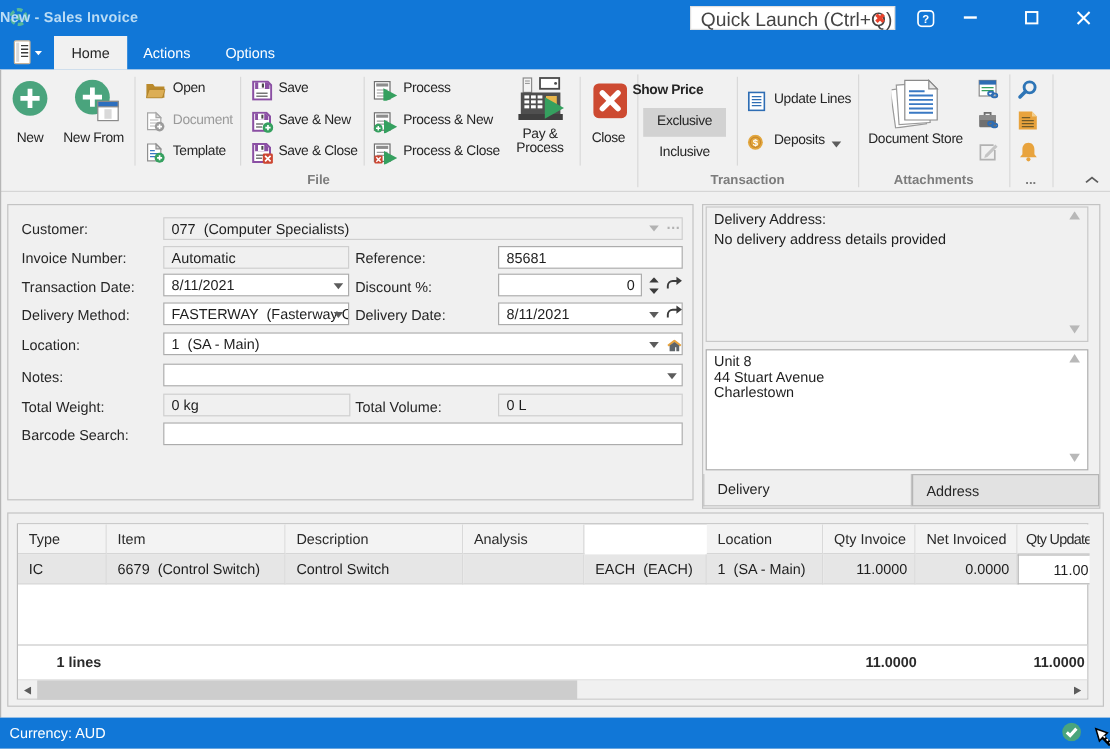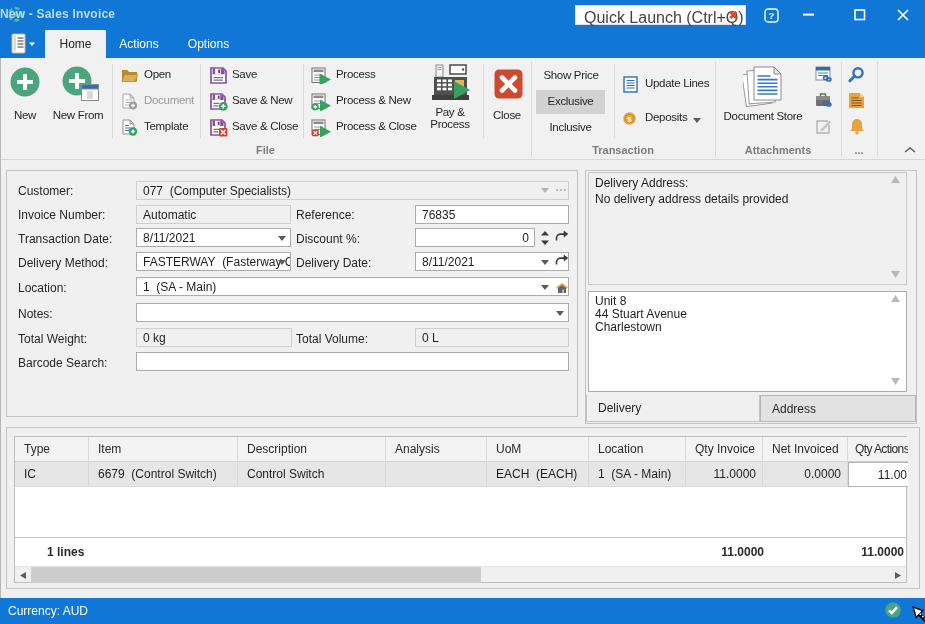--- a/index.html
+++ b/index.html
@@ -230,21 +230,21 @@
     <path d="M24 18 l16 9 l-16 9 z" fill="#35a05f"></path>
   </svg>
   <div class="bigl" style="left:420px;top:48px;width:60px">Pay &amp;<br>Process</div>
 
   <svg class="abs" style="left:494px;top:11px" width="29" height="30" viewBox="0 0 29 30">
     <rect x="0.5" y="0.5" width="28" height="29" rx="4.5" fill="#cd4a31"></rect>
     <path d="M8 8.5 L21 21.5 M21 8.5 L8 21.5" stroke="#fff" stroke-width="4.6" stroke-linecap="round"></path>
   </svg>
   <div class="bigl" style="left:487px;top:51px;width:40px">Close</div>
 
-  <div class="btext" style="left:536px;top:11px;width:70px;text-align:center;font-weight:normal">Show Price</div>
+  <div class="btext" style="left:516px;top:11px;width:70px;text-align:right;font-weight:bold">Show Price</div>
   <div class="abs" style="left:536px;top:32px;width:69px;height:24px;background:#d2d2d2"></div>
   <div class="btext" style="left:536px;top:37px;width:69px;text-align:center">Exclusive</div>
   <div class="btext" style="left:536px;top:63px;width:69px;text-align:center">Inclusive</div>
 
   <svg class="abs" style="left:623px;top:18px" width="15" height="17" viewBox="0 0 15 17">
     <rect x="1" y="1" width="13" height="15" fill="#fff" stroke="#2e6db4" stroke-width="1.4"></rect>
     <g stroke="#2e6db4" stroke-width="1.2">
         <path d="M3.5 4.5 h8 M3.5 7 h8 M3.5 9.5 h8 M3.5 12 h8"></path>
       </g>
   </svg>
@@ -312,21 +312,21 @@
 <div class="abs" style="left:0;top:58px;width:1px;height:540px;background:#b6b6b6"></div>
 
 <div class="panel" id="formpanel" style="left:6px;top:170px;width:572px;height:247px;"></div>
 <div class="flabel" style="left:18px;top:184px">Customer:</div>
 <div class="fld ro" style="left:136px;top:181px;width:433px;height:19px">077&nbsp; (Computer Specialists)</div>
 <div class="caret" style="left:541px;top:188px;border-top-color:#b2b2b2"></div>
 <div class="flabel" style="left:555px;top:180px;color:#b2b2b2;font-weight:bold">…</div>
 <div class="flabel" style="left:18px;top:208px">Invoice Number:</div>
 <div class="fld ro" style="left:136px;top:205px;width:155px;height:19px">Automatic</div>
 <div class="flabel" style="left:296px;top:208px">Reference:</div>
-<div class="fld" style="left:415px;top:205px;width:154px;height:19px">76835</div>
+<div class="fld" style="left:415px;top:205px;width:154px;height:19px">85681</div>
 <div class="flabel" style="left:18px;top:232px">Transaction Date:</div>
 <div class="fld" style="left:136px;top:228px;width:155px;height:19px">8/11/2021</div>
 <div class="caret" style="left:278px;top:236px"></div>
 <div class="flabel" style="left:296px;top:232px">Discount %:</div>
 <div class="fld" style="left:415px;top:228px;width:120px;height:19px;text-align:right;padding-right:5px">0</div>
 <svg class="abs" style="left:541px;top:231px" width="8" height="14" viewBox="0 0 8 14">
   <path d="M4 0 L8 4.5 H0 z" fill="#3b3b3b"></path>
   <path d="M4 14 L0 9.5 H8 z" fill="#3b3b3b"></path>
 </svg>
 <svg class="abs" style="left:555px;top:230px" width="14" height="13" viewBox="0 0 14 13">
@@ -378,25 +378,24 @@
 <div class="abs" style="left:586px;top:395px;width:174px;height:27px;background:#f0f0f0;border:1px solid #c3c3c3;border-top:none;font-size:12px;color:#262626;line-height:26px;padding-left:11px;">Delivery</div>
 <div class="abs" style="left:760px;top:395px;width:156px;height:27px;background:#e2e2e2;border:1px solid #b5b5b5;font-size:12px;color:#262626;line-height:26px;padding-left:11px;">Address</div>
 
 <div class="panel" id="gridpanel" style="left:6px;top:427px;width:914px;height:162px;"></div>
 <div id="grid">
 
   <div class="gh" style="left:0;width:74px">Type</div>
   <div class="gh" style="left:74px;width:149px">Item</div>
   <div class="gh" style="left:223px;width:148px">Description</div>
   <div class="gh" style="left:371px;width:101px">Analysis</div>
-  <div class="gh" style="left:472px;width:102px">UoM</div>
   <div class="gh" style="left:574px;width:97px">Location</div>
   <div class="gh" style="left:671px;width:77px">Qty Invoice</div>
   <div class="gh" style="left:748px;width:85px">Net Invoiced</div>
-  <div class="gh" style="left:833px;width:60px;border-right:none;padding-left:7px;letter-spacing:-0.6px">Qty Actions</div>
+  <div class="gh" style="left:833px;width:60px;border-right:none;padding-left:7px;letter-spacing:-0.6px">Qty Update</div>
 
   <div class="gc" style="left:0;width:74px">IC</div>
   <div class="gc" style="left:74px;width:149px">6679&nbsp; (Control Switch)</div>
   <div class="gc" style="left:223px;width:148px">Control Switch</div>
   <div class="gc" style="left:371px;width:101px"></div>
   <div class="gc" style="left:472px;width:102px">EACH&nbsp; (EACH)</div>
   <div class="gc" style="left:574px;width:97px">1&nbsp; (SA - Main)</div>
   <div class="gc num" style="left:671px;width:77px">11.0000</div>
   <div class="gc num" style="left:748px;width:85px">0.0000</div>
   <div class="gc num" style="left:833px;width:60px;background:#fff;border:1px solid #b5b5b5;border-right:none;padding-right:1px">11.00</div>

